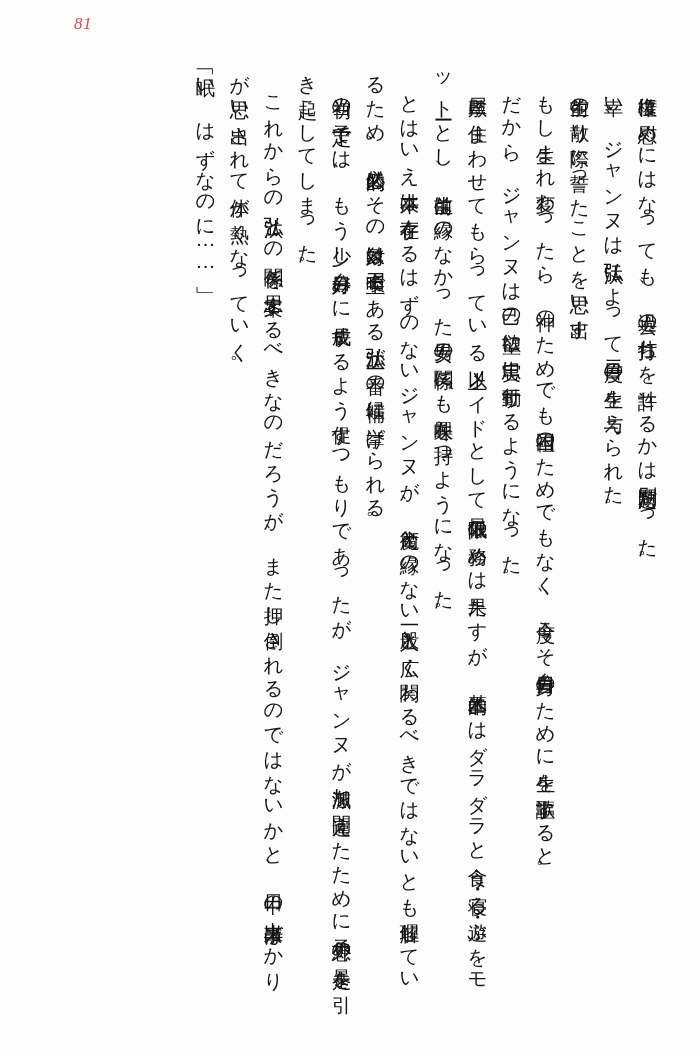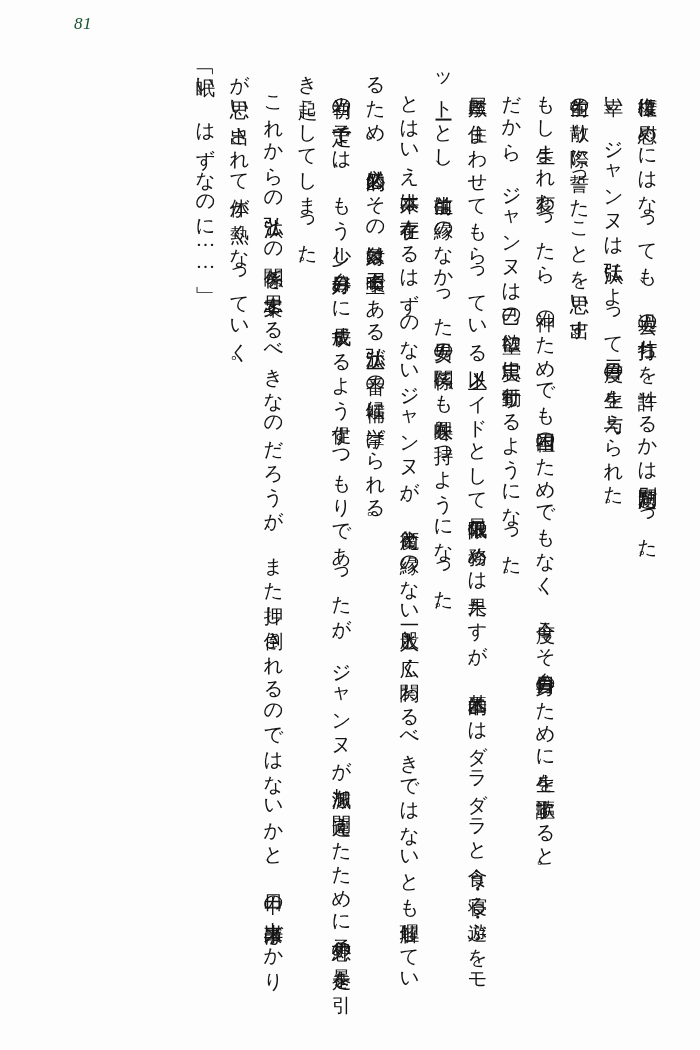--- a/index.html
+++ b/index.html
@@ -21,21 +21,21 @@
     box-sizing: border-box;
     background: #fdfdfd;
   }
   .page-number {
     position: absolute;
     top: 14px;
     left: 74px;
     font-style: italic;
     font-size: 17px;
     font-family: "Liberation Serif", "DejaVu Serif", serif;
-    color: #14532d;
+    color: #ef4444;
     letter-spacing: 0.5px;
   }
   .body-text {
     position: absolute;
     top: 62px;
     left: 36px;
     width: 628px;
     height: 920px;
     writing-mode: vertical-rl;
     text-orientation: upright;

